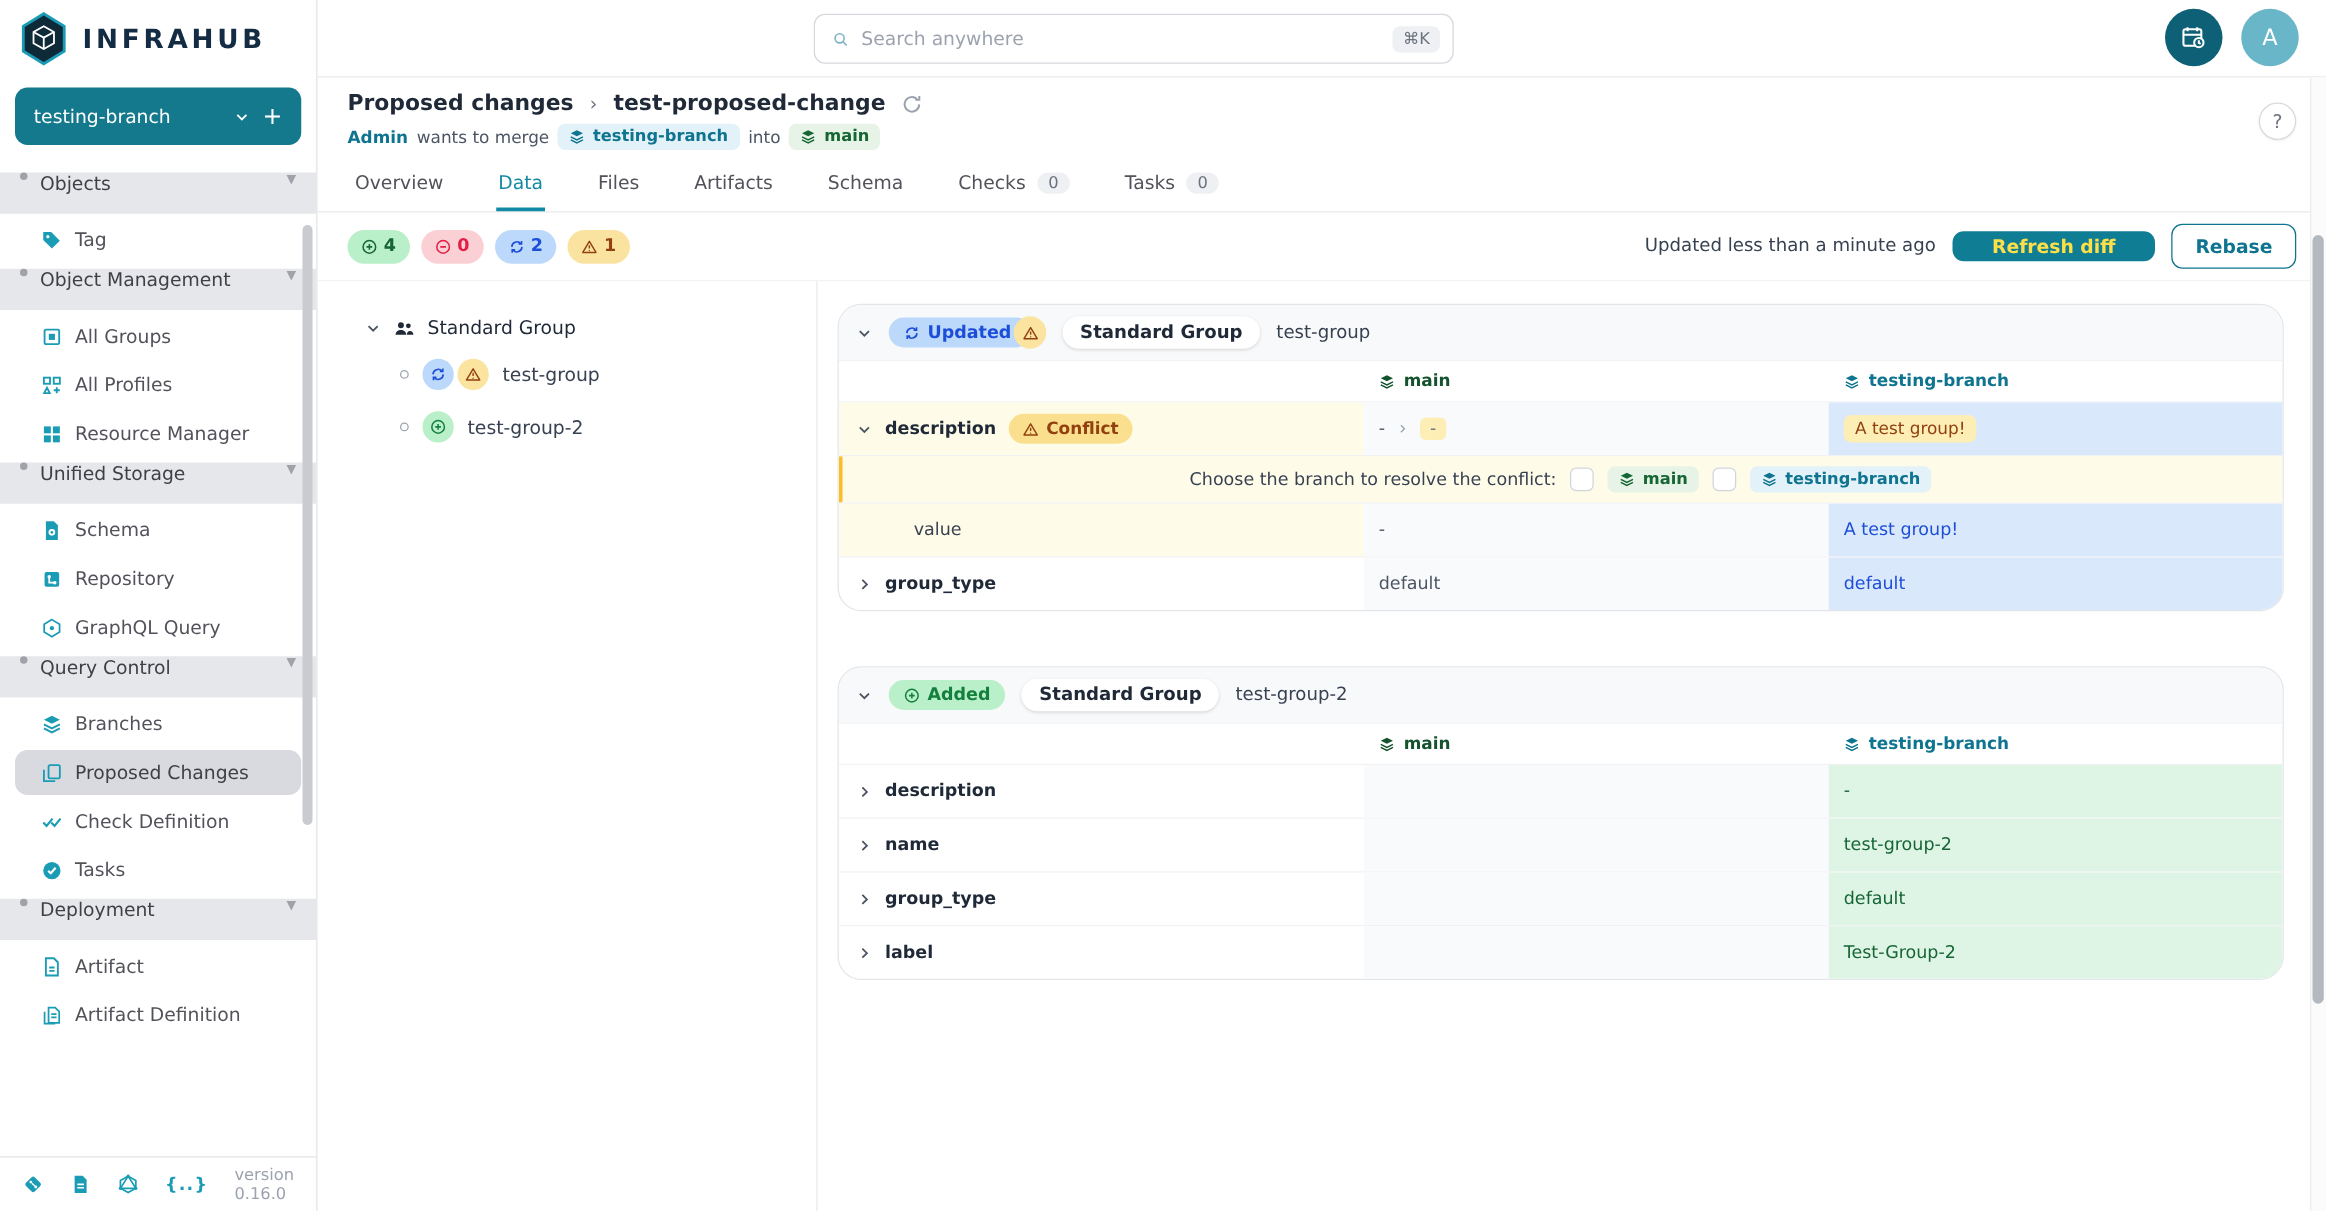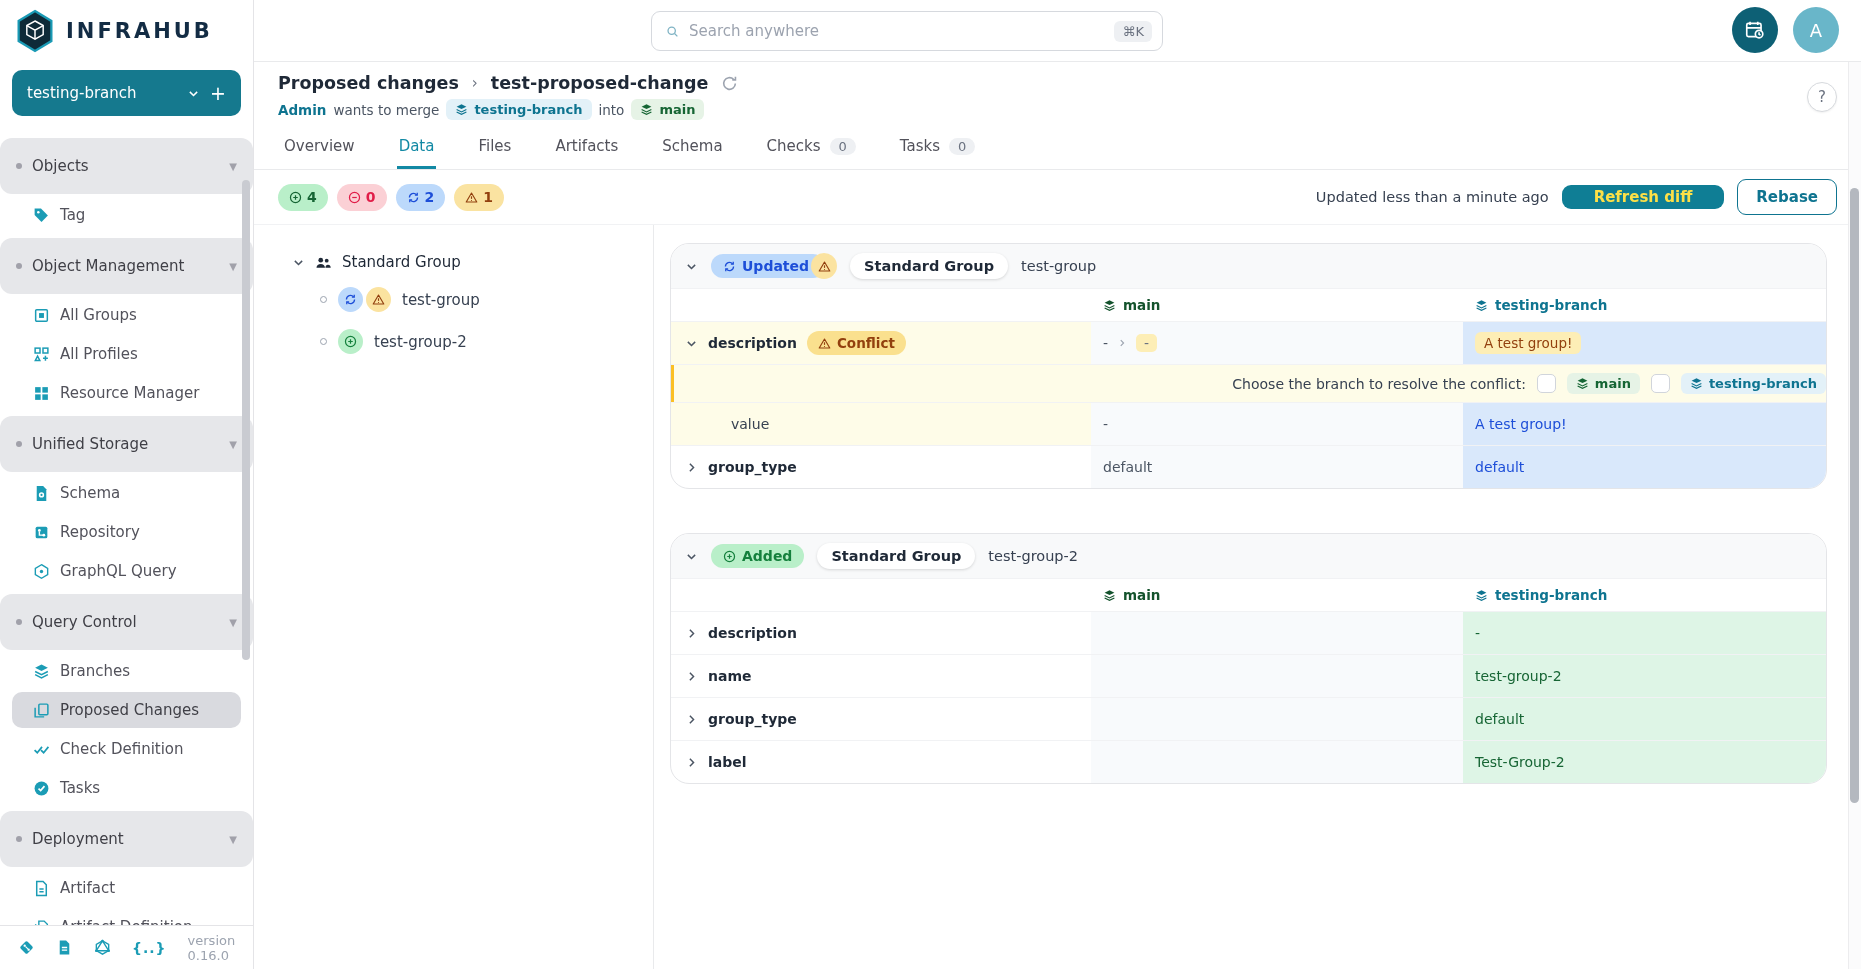--- a/index.html
+++ b/index.html
@@ -13,21 +13,21 @@
   .sidebar{width:254px;flex:none;border-right:1px solid #e4e4e7;display:flex;flex-direction:column;position:relative;background:#fff;}
   .brand{height:62px;display:flex;align-items:center;gap:11px;padding:0 15px;flex:none;}
   .brand-name{font-size:21px;font-weight:800;letter-spacing:3px;color:#132c44;}
   .branch-btn{margin:8px 12px 10px;background:#15798e;color:#fff;border:none;border-radius:10px;height:46px;display:flex;align-items:center;gap:10px;padding:0 15px;font-size:15px;cursor:pointer;font-family:inherit;}
   .branch-btn .name{flex:1;text-align:left;}
   .branch-btn .plus{font-size:19px;font-weight:400;}
   .menu-search{height:42px;border-bottom:1px solid #ececee;display:flex;align-items:center;gap:9px;padding:0 14px;color:#b0b4bb;flex:none;}
   .menu-search input{border:none;outline:none;font-size:14.5px;color:#374151;width:100%;font-family:inherit;background:transparent;}
   .menu-search input::placeholder{color:#9ca3af;}
   .nav{flex:1;overflow:hidden;padding-top:4px;}
-  .sec{height:56px;background:#e6e7ea;display:flex;align-items:center;gap:10px;padding:0 16px;cursor:pointer;margin-top:5px;border-radius:12px;}
+  .sec{height:33px;background:#e6e7ea;display:flex;gap:10px;padding:0 16px;cursor:pointer;margin-top:5px;}
   .sec:first-child{margin-top:8px;}
   .sec .dot{width:6px;height:6px;border-radius:50%;background:#a1a1aa;flex:none;}
   .sec .lbl{font-size:15px;color:#3f3f46;}
   .sec .tri{margin-left:auto;color:#a1a1aa;font-size:10px;}
   .nav-item{display:flex;align-items:center;gap:10px;margin:3px 12px;padding:9px 8px 9px 21px;border-radius:10px;font-size:15px;color:#52525b;cursor:pointer;}
   .nav-item.active{background:#d9dadf;color:#3f3f46;}
   .nav-item .icn{color:#1b9cb5;}
   .sidebar-footer{border-top:1px solid #e4e4e7;height:44px;display:flex;align-items:center;gap:21px;padding:0 18px;flex:none;color:#1b9cb5;}
   .braces{font-size:14px;font-weight:700;color:#1b9cb5;letter-spacing:1px;}
   .version{margin-left:auto;color:#9ca3af;font-size:13px;}
@@ -104,21 +104,21 @@
   .prop-cell{display:flex;align-items:center;gap:10px;padding:0 10px 0 14px;font-size:14px;font-weight:700;color:#1f2937;}
   .main-cell{background:#f8fafc;display:flex;align-items:center;gap:9px;padding:0 12px;font-size:14px;color:#4b5563;}
   .branch-cell{display:flex;align-items:center;padding:6px 12px;font-size:14px;}
   .branch-blue{background:#d9e8fb;color:#1d4ed8;}
   .branch-green{background:#def5e6;color:#166534;}
   .conflict-bg{background:#fefce8 !important;}
   .accent{box-shadow:inset 3px 0 0 0 #fbbf24;}
   .conflict-pill{display:inline-flex;align-items:center;gap:6px;background:#fae08e;color:#92400e;border-radius:13px;padding:4px 11px;font-size:13.5px;font-weight:600;}
   .chip-y{background:#fdeeb6;color:#92400e;border-radius:6px;padding:3px 9px;font-size:13.5px;}
   .dash-chip{background:#fdeeb6;border-radius:5px;padding:1px 8px;color:#6b7280;}
-  .choice-row{background:#fefce8;border-top:1px solid #f1f2f4;display:flex;align-items:center;justify-content:flex-end;gap:11px;padding:8px 0;font-size:14px;color:#374151;}
+  .choice-row{background:#fefce8;border-top:1px solid #f1f2f4;display:flex;align-items:center;justify-content:center;gap:11px;padding:8px 0;font-size:14px;color:#374151;}
   .checkbox{appearance:none;-webkit-appearance:none;width:19px;height:19px;border:1px solid #d1d5db;border-radius:5px;background:#fff;cursor:pointer;}
   .value-label{font-weight:400;color:#374151;padding-left:46px;}
 
   .page-scrollbar{position:absolute;right:0;top:62px;bottom:0;width:13px;border-left:1px solid #ececee;background:#fbfbfc;}
   .page-thumb{position:absolute;right:2px;top:126px;width:9px;height:615px;background:#b4b8bf;border-radius:5px;cursor:pointer;}
 </style>
 </head>
 <body>
 
 <div class="app">

